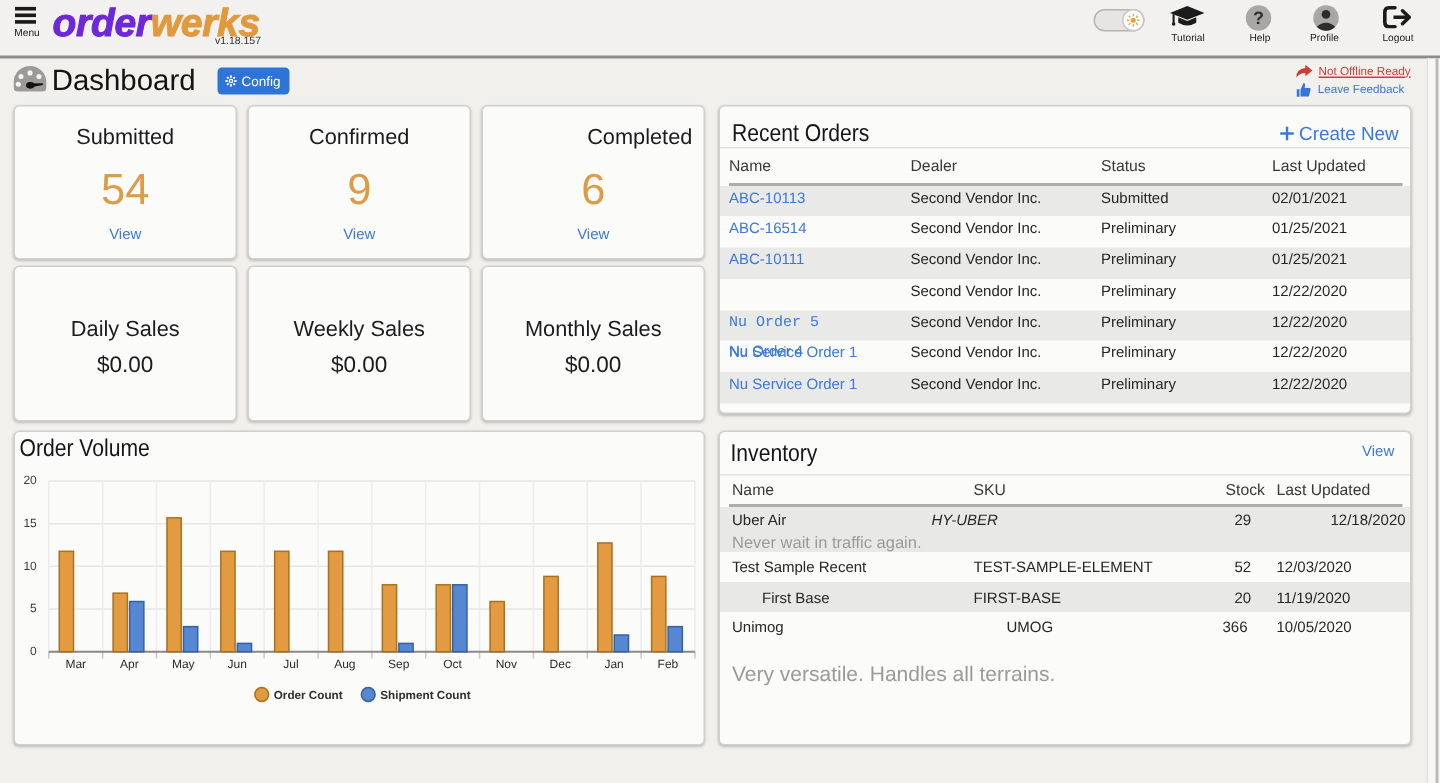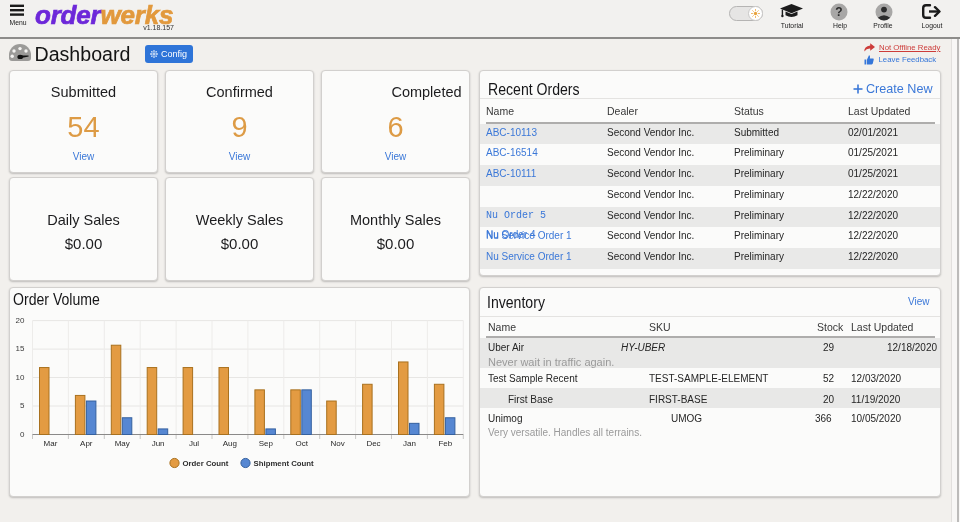--- a/index.html
+++ b/index.html
@@ -295,16 +295,16 @@
 
 <div class="cell" style="left:508px;top:393.5px;">First Base</div>
 <div class="cell" style="left:649px;top:393.5px;">FIRST-BASE</div>
 <div class="cell" style="left:823px;top:393.5px;">20</div>
 <div class="cell" style="left:851px;top:393.5px;">11/19/2020</div>
 
 <div class="cell" style="left:488px;top:413px;">Unimog</div>
 <div class="cell" style="left:671px;top:413px;">UMOG</div>
 <div class="cell" style="left:815px;top:413px;">366</div>
 <div class="cell" style="left:851px;top:413px;">10/05/2020</div>
-<div class="cell" style="left:488px;top:427px;font-size:10px;color:#9a9a9a;">Very versatile. Handles all terrains.</div>
+<div class="cell" style="left:488px;top:441px;font-size:14px;color:#9a9a9a;">Very versatile. Handles all terrains.</div>
 
 <div class="abs" style="left:951px;top:39px;width:9px;height:483px;background:#f8f7f6;border-left:1px solid #e2e0de;"></div>
 <div class="abs" style="left:957px;top:39px;width:1.5px;height:483px;background:#bcbbba;"></div>
 
 </body></html>

